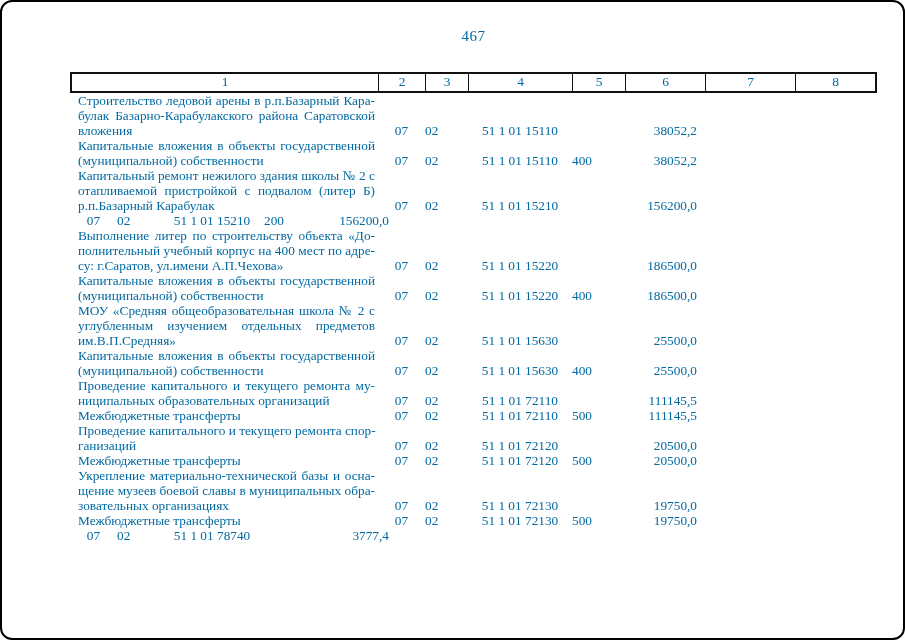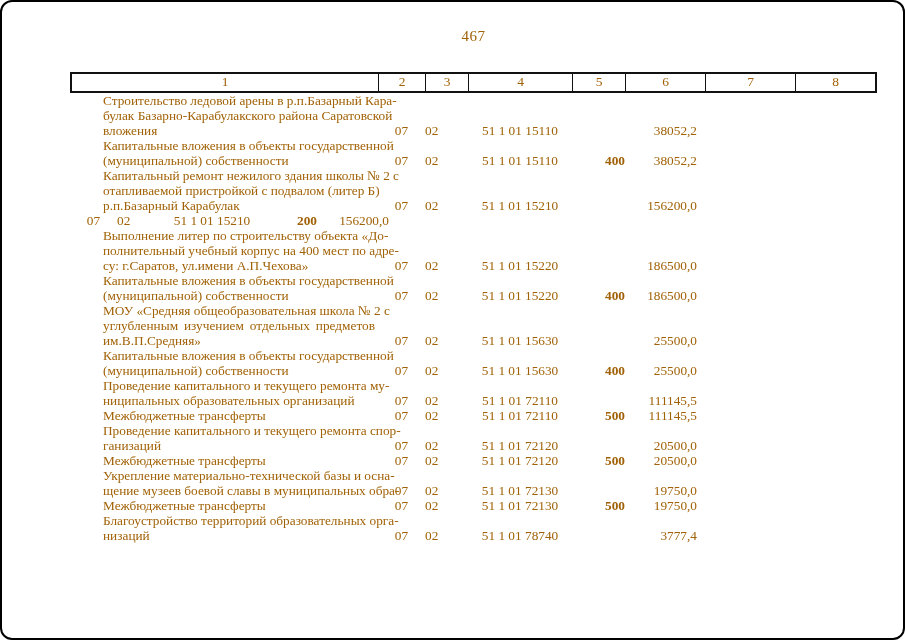--- a/index.html
+++ b/index.html
@@ -1,18 +1,18 @@
 <!DOCTYPE html>
 <html><head>
 <meta charset="utf-8">
 <style>
   html,body { margin:0; padding:0; background:#ffffff; }
   .canvas {
     position:relative; width:905px; height:640px; background:#ffffff;
-    font-family:"Liberation Serif", serif; color:#a16207; overflow:hidden;
+    font-family:"Liberation Serif", serif; color:#0369a1; overflow:hidden;
   }
   .frame {
     position:absolute; inset:0; border:2px solid #000; border-radius:12px;
     pointer-events:none; box-sizing:border-box;
   }
   .pagenum {
     position:absolute; top:28px; left:70px; width:807px;
     text-align:center; font-size:15px; letter-spacing:0.5px;
   }
   
@@ -28,26 +28,26 @@
   .w1{width:306px;} .w2{width:47px;} .w3{width:43px;} .w4{width:104px;}
   .w5{width:53px;} .w6{width:80px;} .w7{width:90px;} .w8{width:80px;}
   
   .tbody {
     position:absolute; top:93px; left:70px; width:807px;
     font-size:13.3px; line-height:15px;
   }
   .row { display:flex; align-items:flex-end; }
   .c { box-sizing:border-box; }
   .c1 { width:308px; padding-left:8px; padding-right:3px; }
-  .c1 .line { white-space:nowrap;margin-left:25px; }
+  .c1 .line { white-space:nowrap; }
   .c1 .just { text-align:justify; text-align-last:justify; }
   .c2 { width:47px; text-align:center; }
   .c3 { width:43px; text-align:left;font-family:Liberation Serif, serif; }
   .c4 { width:104px; text-align:center; white-space:nowrap; }
-  .c5 { width:53px; text-align:right;font-weight:bold; }
+  .c5 { width:53px; text-align:left; }
   .c6 { width:80px; text-align:right; padding-right:8px; white-space:nowrap; }
   .c7 { width:90px; }
   .c8 { width:82px; }
 </style>
 </head>
 <body>
 
 <div class="canvas">
   <div class="frame"></div>
 
@@ -216,20 +216,21 @@
         <div class="c c4">51 1 01 72120</div>
         <div class="c c5">500</div>
         <div class="c c6">20500,0</div>
         <div class="c c7"></div>
         <div class="c c8"></div>
       </div>
       <div class="row">
         <div class="c c1">
           <div class="line just">Укрепление материально-технической базы и осна-</div>
           <div class="line just">щение музеев боевой славы в муниципальных обра-</div>
+          <div class="line">зовательных организациях</div>
         </div>
         <div class="c c2">07</div>
         <div class="c c3">02</div>
         <div class="c c4">51 1 01 72130</div>
         <div class="c c5"></div>
         <div class="c c6">19750,0</div>
         <div class="c c7"></div>
         <div class="c c8"></div>
       </div>
       <div class="row">
@@ -238,24 +239,20 @@
         </div>
         <div class="c c2">07</div>
         <div class="c c3">02</div>
         <div class="c c4">51 1 01 72130</div>
         <div class="c c5">500</div>
         <div class="c c6">19750,0</div>
         <div class="c c7"></div>
         <div class="c c8"></div>
       </div>
       <div class="row">
-        <div class="c c1">
-          <div class="line just">Благоустройство территорий образовательных орга-</div>
-          <div class="line">низаций</div>
-        </div>
         <div class="c c2">07</div>
         <div class="c c3">02</div>
         <div class="c c4">51 1 01 78740</div>
         <div class="c c5"></div>
         <div class="c c6">3777,4</div>
         <div class="c c7"></div>
         <div class="c c8"></div>
       </div>
     </div>
 </div>

